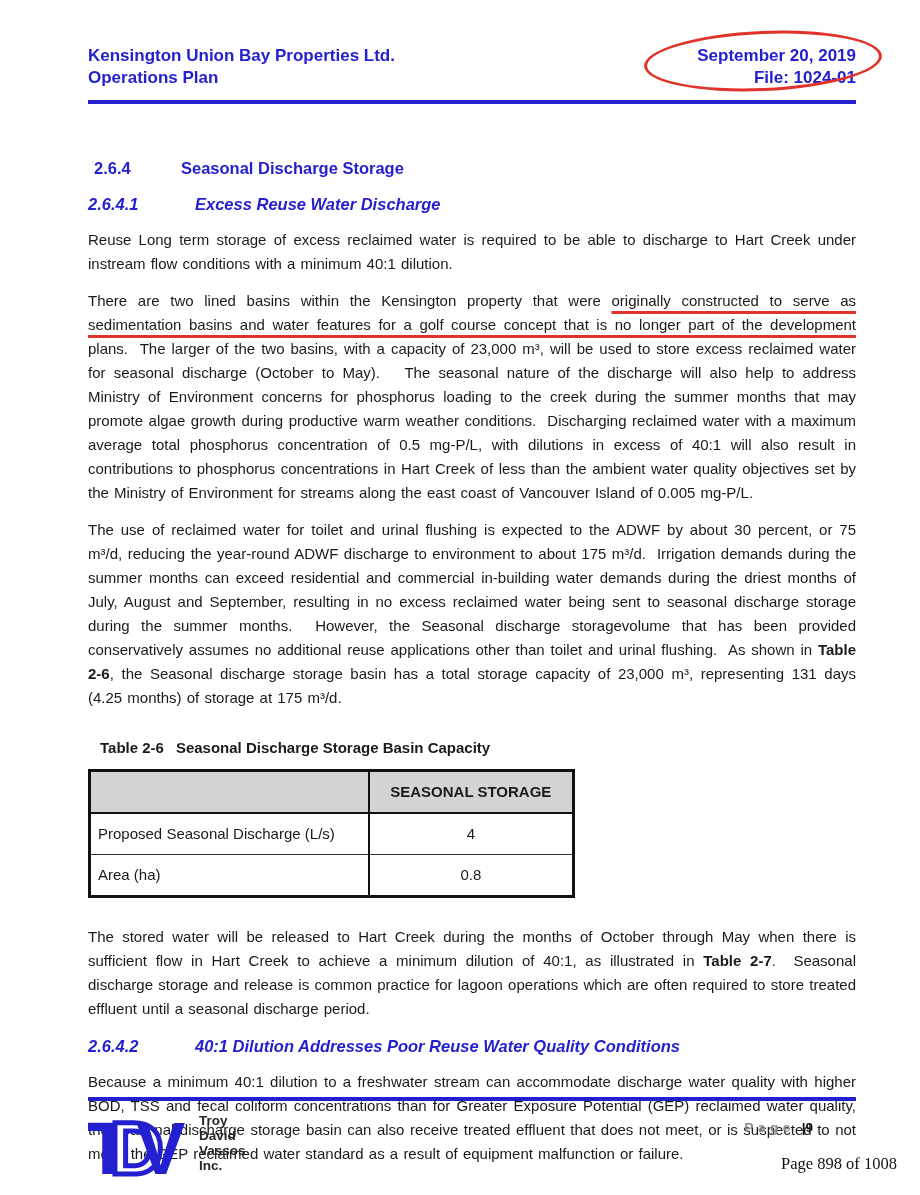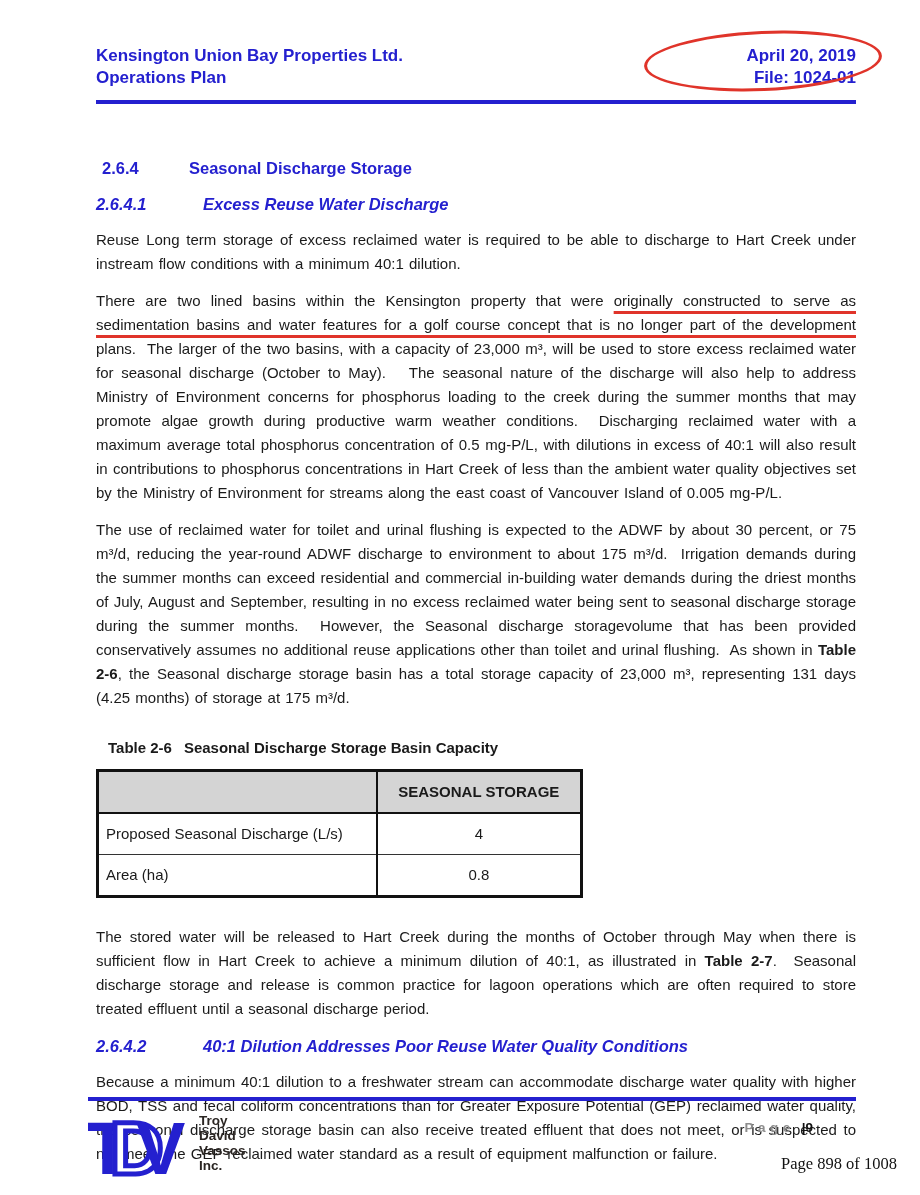--- a/index.html
+++ b/index.html
@@ -12,21 +12,20 @@
   *{margin:0;padding:0;box-sizing:border-box;}
   html,body{background:#fff;}
   .page{
     position:relative;
     width:920px;height:1195px;
     background:#fff;
     font-family:"Liberation Sans",sans-serif;
     font-size:15px;line-height:24px;
     color:var(--text-color);
     overflow:hidden;
-    padding-left:8px;
   }
   .content{padding:45px 64px 0 88px;}
 
   
   .hdr{display:flex;justify-content:space-between;}
   .hdr-left,.hdr-right{font-size:17px;line-height:22px;font-weight:bold;color:var(--header-blue);}
   .hdr-right{text-align:right;}
   .date-ellipse{
     position:absolute;left:644px;top:31px;width:238px;height:60px;
     border:3.5px solid var(--annotation-red);border-radius:50%;
@@ -83,21 +82,21 @@
 
 <div class="page">
   <div class="content">
 
     <div class="hdr">
       <div class="hdr-left">
         <div>Kensington Union Bay Properties Ltd.</div>
         <div>Operations Plan</div>
       </div>
       <div class="hdr-right">
-        <div>April 20, 2019</div>
+        <div>September 20, 2019</div>
         <div>File: 1024-01</div>
       </div>
     </div>
     <div class="rule top-rule"></div>
 
     <h2 class="sec"><span class="num">2.6.4</span><span>Seasonal Discharge Storage</span></h2>
 
     <h3 class="sub"><span class="num">2.6.4.1</span><span>Excess Reuse Water Discharge</span></h3>
 
     <p class="body"><span>Reuse Long term storage of excess reclaimed water is required to be able to discharge to Hart Creek under instream flow conditions with a minimum 40:1 dilution.</span></p>

